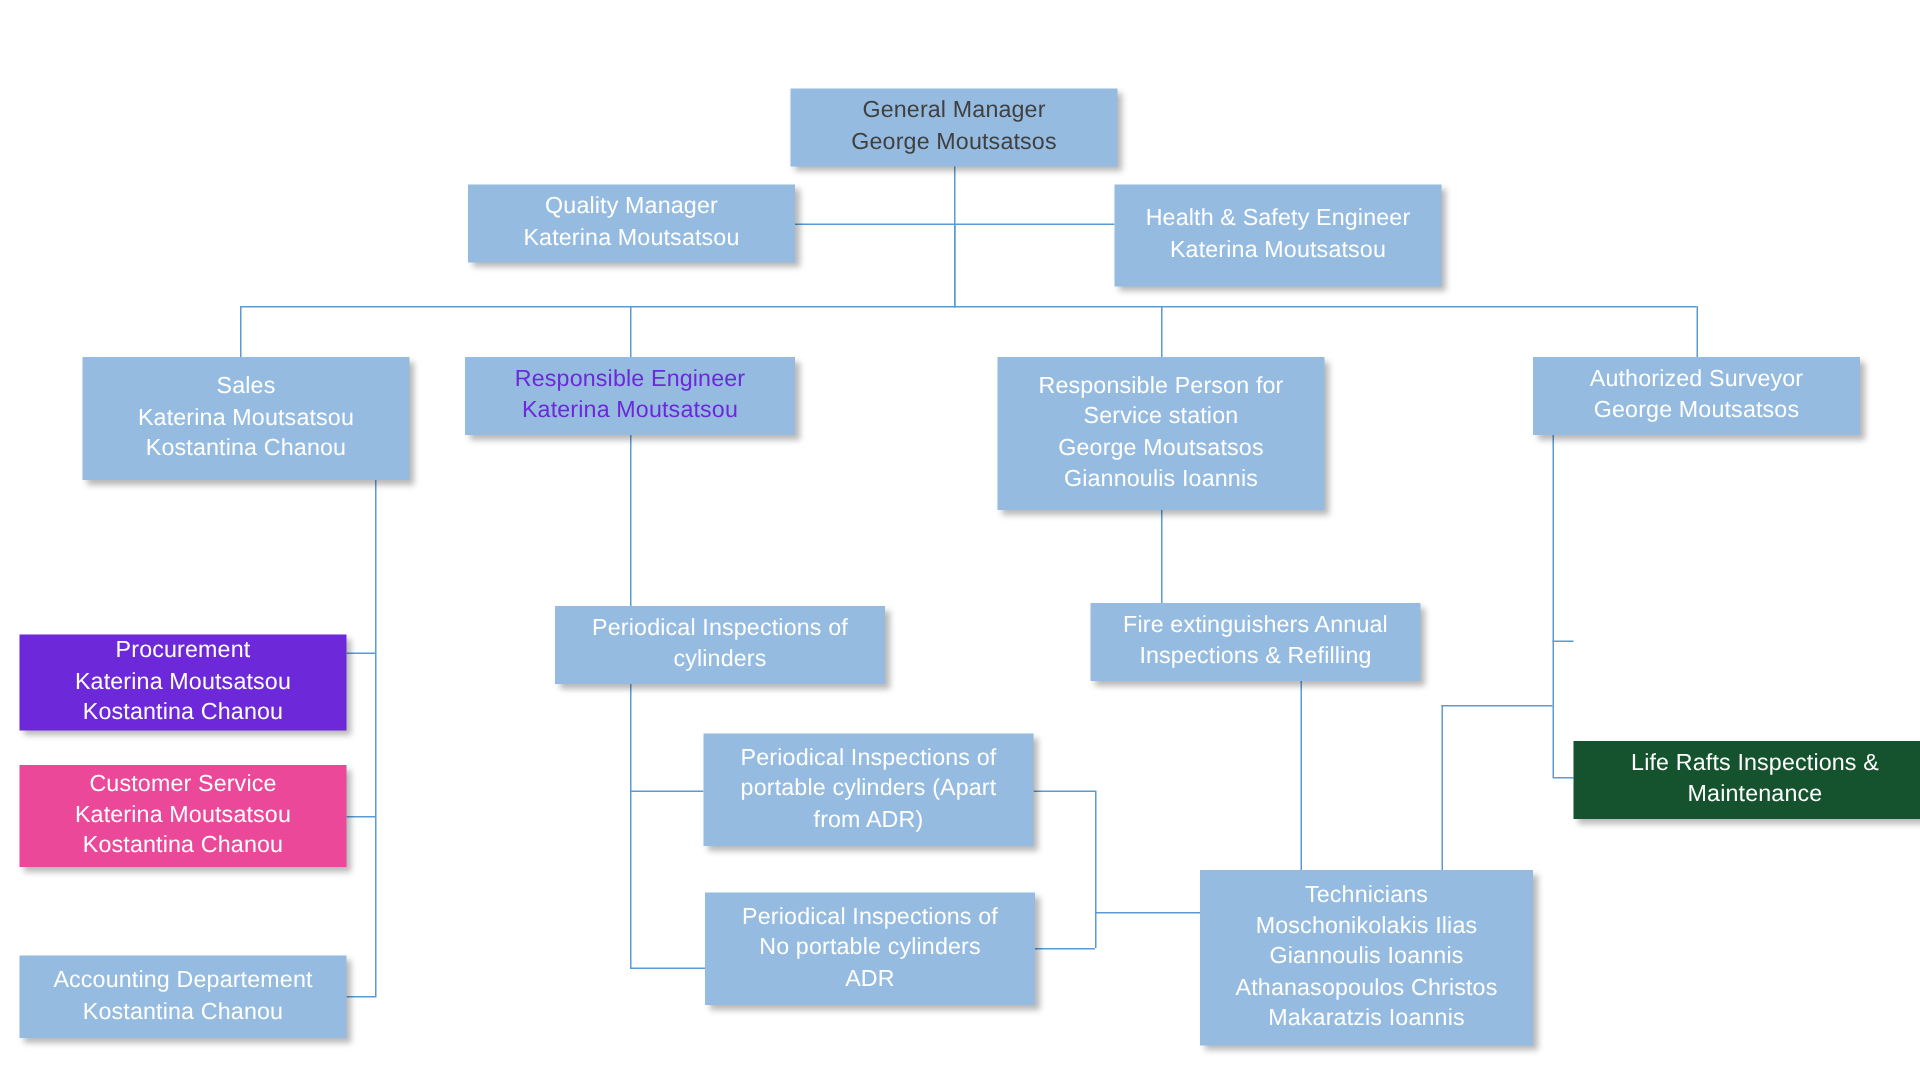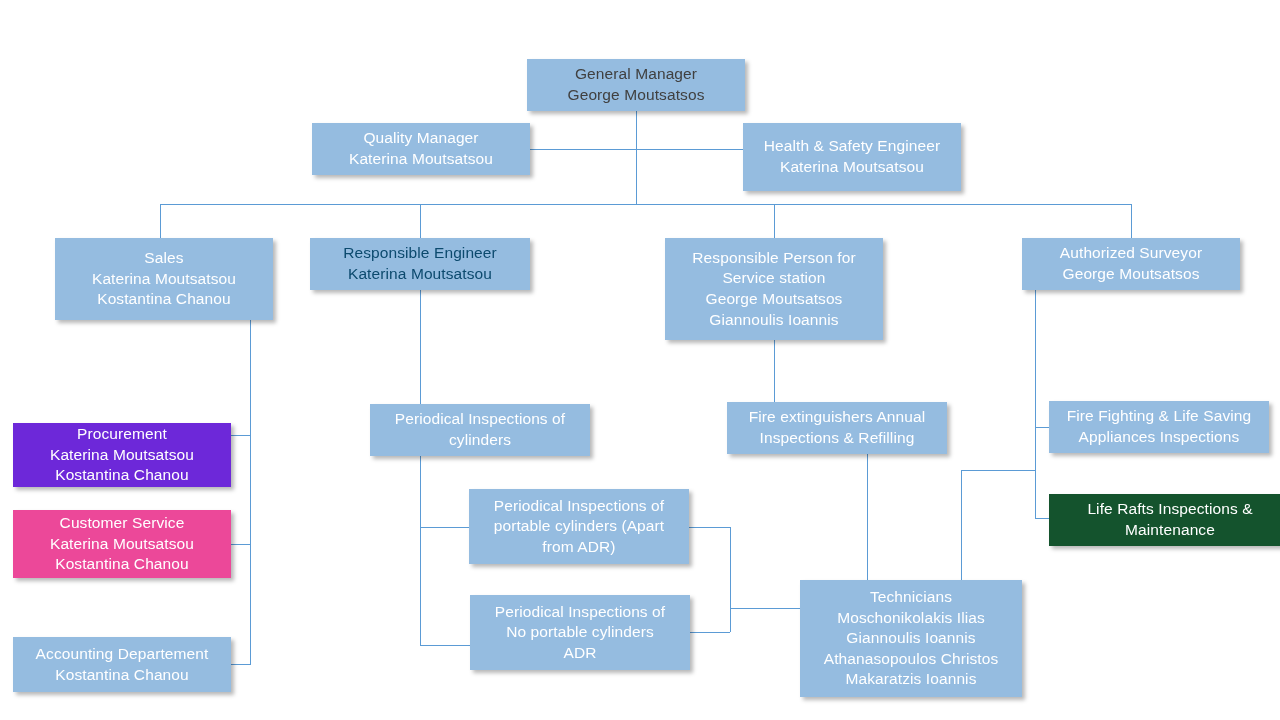--- a/index.html
+++ b/index.html
@@ -74,21 +74,21 @@
     <div class="conn v" style="left: 961px; top: 470px; height: 110px; background: rgb(91, 155, 213);"></div>
     <div class="node" style="left: 527px; top: 38px; width: 218px; height: 52px; background: rgb(149, 188, 224); color: #404040; margin-top: 21px;">General Manager
 George Moutsatsos</div>
     <div class="node" style="left: 312px; top: 123px; width: 218px; height: 52px; background: rgb(149, 188, 224); color: rgb(255, 255, 255);">Quality Manager
 Katerina Moutsatsou</div>
     <div class="node" style="left: 743px; top: 123px; width: 218px; height: 68px; background: rgb(149, 188, 224); color: rgb(255, 255, 255);">Health &amp; Safety Engineer
 Katerina Moutsatsou</div>
     <div class="node" style="left: 55px; top: 238px; width: 218px; height: 82px; background: rgb(149, 188, 224); color: rgb(255, 255, 255);">Sales
 Katerina Moutsatsou
 Kostantina Chanou</div>
-    <div class="node" style="left: 310px; top: 238px; width: 220px; height: 52px; background: rgb(149, 188, 224); color: #0c4a6e;">Responsible Engineer
+    <div class="node" style="left: 310px; top: 238px; width: 220px; height: 52px; background: rgb(149, 188, 224); color: #6d28d9;">Responsible Engineer
 Katerina Moutsatsou</div>
     <div class="node" style="left: 665px; top: 238px; width: 218px; height: 102px; background: rgb(149, 188, 224); color: rgb(255, 255, 255);">Responsible Person for
 Service station
 George Moutsatsos
 Giannoulis Ioannis</div>
     <div class="node" style="left: 1022px; top: 238px; width: 218px; height: 52px; background: rgb(149, 188, 224); color: rgb(255, 255, 255);">Authorized Surveyor
 George Moutsatsos</div>
     <div class="node" style="left: 13px; top: 401px; width: 218px; height: 64px; background: #6d28d9; color: rgb(255, 255, 255); margin-top: 22px;">Procurement
 Katerina Moutsatsou
 Kostantina Chanou</div>
@@ -105,17 +105,15 @@
     <div class="node" style="left: 470px; top: 595px; width: 220px; height: 75px; background: rgb(149, 188, 224); color: rgb(255, 255, 255);">Periodical Inspections of
 No portable cylinders
 ADR</div>
     <div class="node" style="left: 727px; top: 402px; width: 220px; height: 52px; background: rgb(149, 188, 224); color: rgb(255, 255, 255);">Fire extinguishers Annual
 Inspections &amp; Refilling</div>
     <div class="node" style="left: 800px; top: 580px; width: 222px; height: 117px; background: rgb(149, 188, 224); color: rgb(255, 255, 255);">Technicians
 Moschonikolakis Ilias
 Giannoulis Ioannis
 Athanasopoulos Christos
 Makaratzis Ioannis</div>
-    <div class="node" style="left: 1049px; top: 401px; width: 220px; height: 52px; background: rgb(149, 188, 224); color: rgb(255, 255, 255);">Fire Fighting &amp; Life Saving
-Appliances Inspections</div>
     <div class="node" style="left: 1049px; top: 494px; width: 242px; height: 52px; background: #14532d; color: rgb(255, 255, 255);">Life Rafts Inspections &amp;
 Maintenance</div>
   </div>
 
 </body></html>

